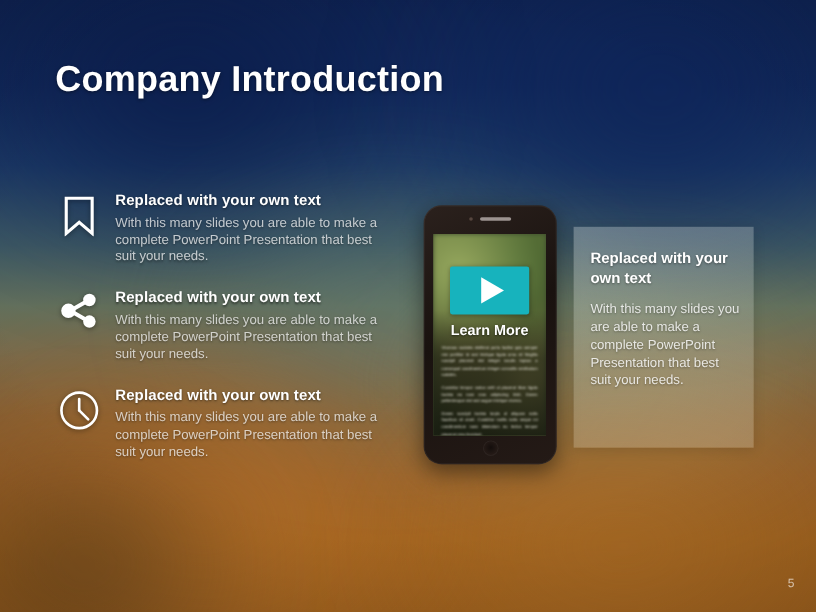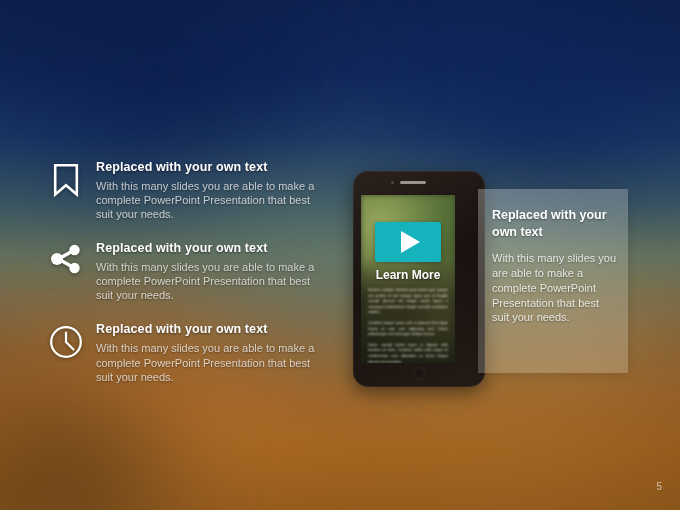--- a/index.html
+++ b/index.html
@@ -137,21 +137,21 @@
     color: rgba(255,255,255,.72);
     margin: 0;
     text-shadow: 0 1px 2px rgba(0,0,0,.4);
   }
 
   
   .phone {
     position: absolute;
     left: 353px;
     top: 171px;
-    width: 132px;
+    width: 111px;
     height: 216px;
     border-radius: 15px;
     background: linear-gradient(155deg, #2b211d 0%, #19120f 45%, #241a16 100%);
     box-shadow:
       0 0 0 1px rgba(255,255,255,.06) inset,
       0 6px 18px rgba(0,0,0,.45);
   }
   .phone-cam {
     position: absolute;
     left: 38px; top: 10px;
@@ -288,20 +288,21 @@
   <div class="bg-layer bg-base"></div>
   <div class="bg-blob blob-navy-l"></div>
   <div class="bg-blob blob-navy-r"></div>
   <div class="bg-blob blob-steel"></div>
   <div class="bg-blob blob-green"></div>
   <div class="bg-blob blob-amber"></div>
   <div class="bg-blob blob-amber-r"></div>
   <div class="bg-blob blob-dark-bl"></div>
   <div class="bg-layer bg-vignette"></div>
 
+  <div class="title">Company Introduction</div>
 
   <div class="features">
 
     <div class="feature">
       <span class="f-icon">
         <svg width="26" height="34" viewBox="0 0 26 34" aria-hidden="true">
           <path d="M2.2 2.2 H23.8 V31.5 L13 22.3 L2.2 31.5 Z" fill="none" stroke="#ffffff" stroke-width="2.6" stroke-linejoin="miter"></path>
         </svg>
       </span>
       <div class="f-text">

